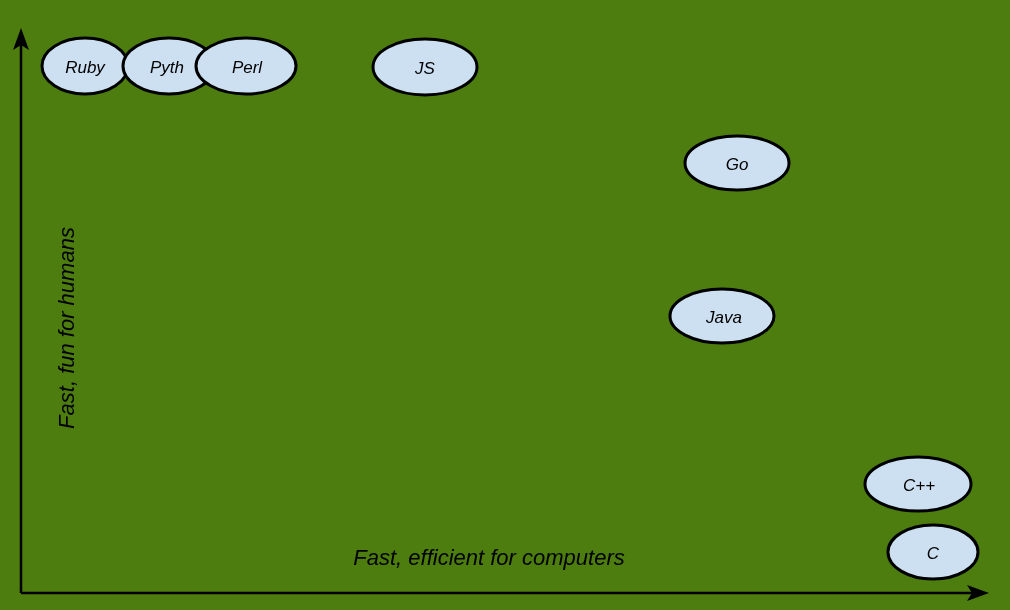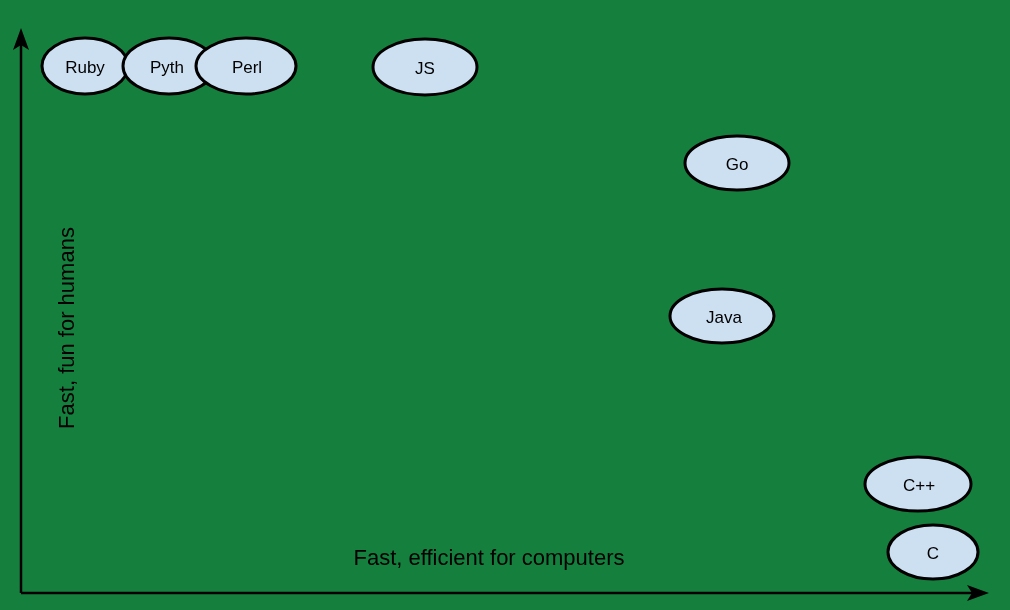--- a/index.html
+++ b/index.html
@@ -4,23 +4,24 @@
 <style>
   html, body {
     margin: 0;
     padding: 0;
     background: #ffffff;
   }
   #stage {
     position: relative;
     width: 1010px;
     height: 610px;
-    background: #15803d;
+    background: #4d7c0f;
     overflow: hidden;
     font-family: "Liberation Sans", sans-serif;
+    font-style: italic;
   }
   #plot {
     position: absolute;
     left: 0;
     top: 0;
     width: 1010px;
     height: 610px;
   }
   .axis-line {
     stroke: #000000;

